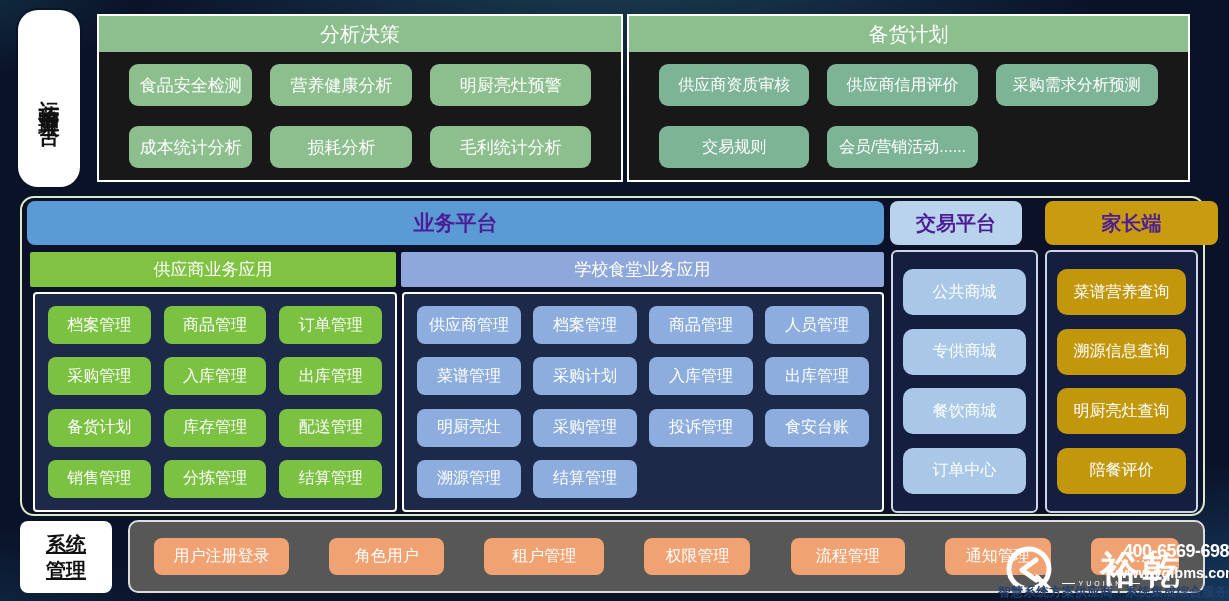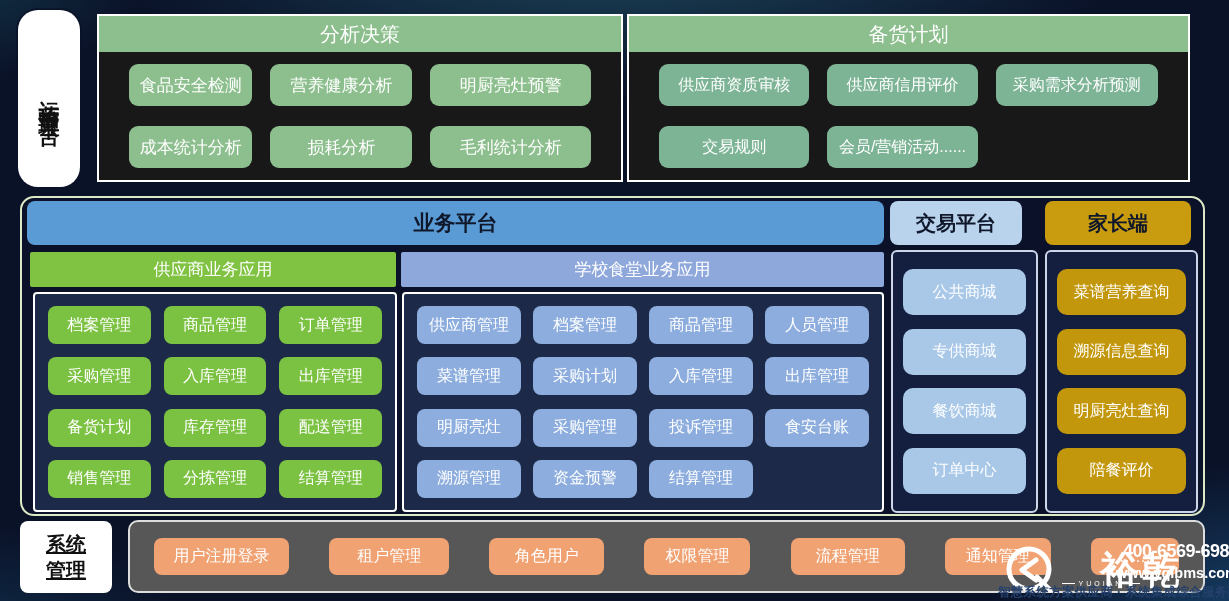--- a/index.html
+++ b/index.html
@@ -60,25 +60,25 @@
 
   
   .mid-frame {
     left:20px; top:196px; width:1185px; height:320px;
     border:2px solid #dce8c6; border-radius:14px;
     background:rgba(10,18,40,.45);
   }
   .hdr-bar {
     top:201px; height:44px; border-radius:8px;
     display:flex; align-items:center; justify-content:center;
-    font-weight:bold; color:#0f172a;
+    font-weight:bold; color:#4c1d95;
   }
   .hdr-biz    { left:27px;   width:857px; background:var(--c-biz_blue,#5b9bd5);      font-size:21px; }
   .hdr-trade  { left:890px;  width:132px; background:var(--c-trade_header,#b9d3ec);  font-size:20px; }
-  .hdr-parent { left:1045px; width:146px; background:var(--c-parent_header,#c99c10); font-size:20px; }
+  .hdr-parent { left:1045px; width:173px; background:var(--c-parent_header,#c99c10); font-size:20px; }
 
   .sub-hdr {
     top:252px; height:35px; border-radius:2px;
     display:flex; align-items:center; justify-content:center;
     color:#fff; font-size:17px;
   }
   .sub-supplier { left:30px;  width:366px; background:var(--c-supplier_green,#80c342); }
   .sub-canteen  { left:401px; width:483px; background:var(--c-canteen_header,#8fa8dc); }
 
   .grid-panel {
@@ -214,21 +214,20 @@
   <div class="mbtn">人员管理</div>
   <div class="mbtn">菜谱管理</div>
   <div class="mbtn">采购计划</div>
   <div class="mbtn">入库管理</div>
   <div class="mbtn">出库管理</div>
   <div class="mbtn">明厨亮灶</div>
   <div class="mbtn">采购管理</div>
   <div class="mbtn">投诉管理</div>
   <div class="mbtn">食安台账</div>
   <div class="mbtn">溯源管理</div>
-  <div class="mbtn">资金预警</div>
   <div class="mbtn">结算管理</div>
 </div>
 
 <div class="abs col-panel col-trade">
   <div class="cbtn">公共商城</div>
   <div class="cbtn">专供商城</div>
   <div class="cbtn">餐饮商城</div>
   <div class="cbtn">订单中心</div>
 </div>
 
@@ -237,22 +236,22 @@
   <div class="cbtn">溯源信息查询</div>
   <div class="cbtn">明厨亮灶查询</div>
   <div class="cbtn">陪餐评价</div>
 </div>
 
 <div class="abs sys-label">
   <span>系统管理</span>
 </div>
 <div class="abs sys-panel">
   <div class="sbtn w1">用户注册登录</div>
+  <div class="sbtn w3">角色用户</div>
   <div class="sbtn w2">租户管理</div>
-  <div class="sbtn w3">角色用户</div>
   <div class="sbtn w4">权限管理</div>
   <div class="sbtn w5">流程管理</div>
   <div class="sbtn w6">通知管理</div>
   <div class="sbtn w7">……</div>
 </div>
 
 <div class="abs brand">
   <svg class="brand-ring" width="52" height="52" viewBox="0 0 52 52">
     <circle cx="25" cy="25" r="20" fill="none" stroke="#ffffff" stroke-width="5"></circle>
     <path d="M32 16 L18 26 L32 36" fill="none" stroke="#ffffff" stroke-width="5" stroke-linecap="round" stroke-linejoin="round"></path>

